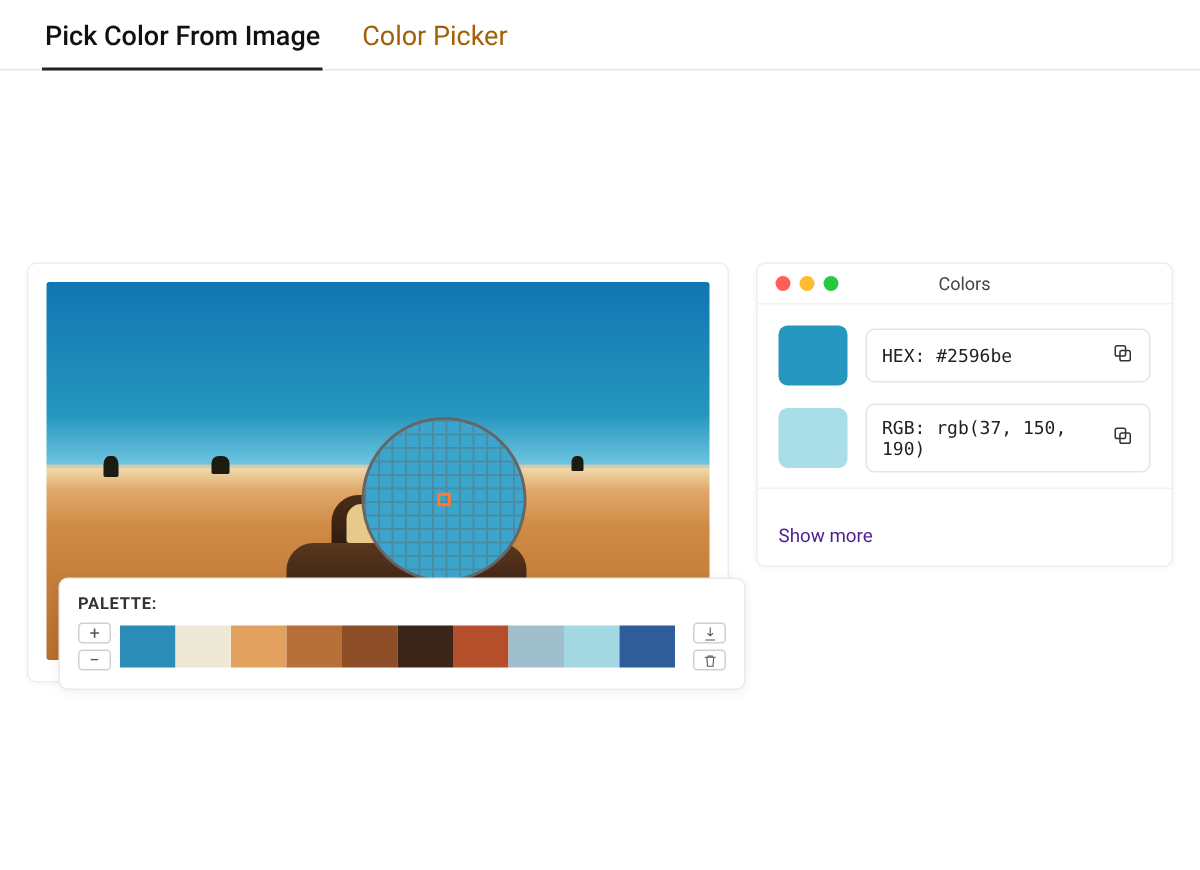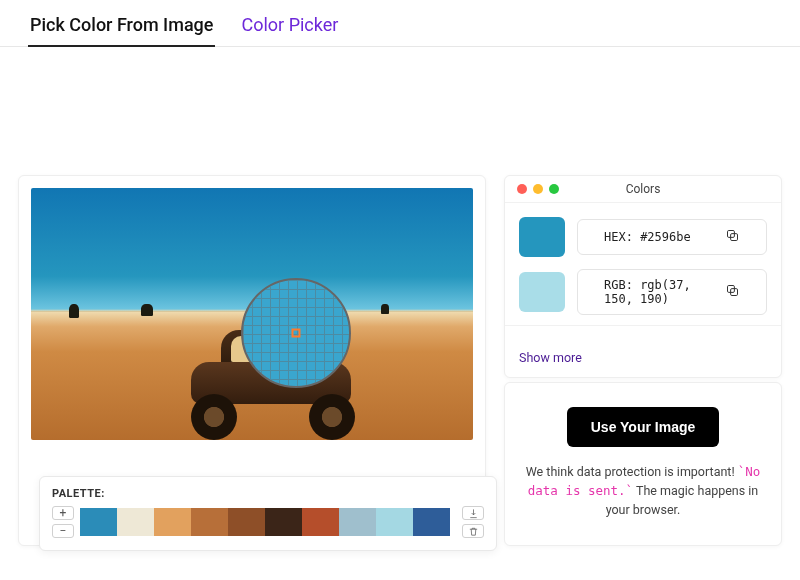--- a/index.html
+++ b/index.html
@@ -12,21 +12,21 @@
   }
   .tabs {
     display: flex;
     gap: 24px;
     padding: 8px 28px 0 28px;
     border-bottom: 1px solid #e7e7e7;
     font-size: 18px;
   }
   .tab {
     padding: 6px 2px 10px 2px;
-    color: #6d28d9;
+    color: #a16207;
     cursor: pointer;
   }
   .tab.active {
     color: #111;
     border-bottom: 2px solid #222;
     margin-bottom: -1px;
     font-weight: 500;
   }
   .main {
     display: flex;
@@ -103,21 +103,21 @@
   .right-col{flex:1;display:flex;flex-direction:column;gap:4px}
   .panel{background:#fff;border:1px solid #eee;border-radius:6px;box-shadow:0 1px 4px rgba(0,0,0,0.04)}
   .titlebar{display:flex;align-items:center;padding:8px 12px;border-bottom:1px solid #f1f1f1;position:relative}
   .traffic{display:flex;gap:6px}
   .dot{width:10px;height:10px;border-radius:50%}
   .dot.r{background:#ff5f57}.dot.y{background:#febc2e}.dot.g{background:#28c840}
   .titlebar .wt{position:absolute;left:50%;transform:translateX(-50%);font-size:12px;color:#444}
   .color-rows{padding:14px 14px 4px 14px;display:flex;flex-direction:column;gap:12px}
   .color-row{display:flex;align-items:center;gap:12px}
   .bigswatch{width:46px;height:40px;border-radius:6px}
-  .valbox{flex:1;display:flex;align-items:center;justify-content:space-between;border:1px solid #e4e4e4;border-radius:6px;padding:8px 26px;font-family:ui-monospace,Menlo,Consolas,monospace;font-size:12px;color:#222}
+  .valbox{flex:1;display:flex;align-items:center;justify-content:space-between;border:1px solid #e4e4e4;border-radius:6px;padding:8px 10px;font-family:ui-monospace,Menlo,Consolas,monospace;font-size:12px;color:#222}
   .copy svg{width:15px;height:15px;stroke:#333;fill:none;stroke-width:1.6}
   .showmore{padding:24px 14px 12px 14px;font-size:12.5px;color:#4c1d95;border-top:1px solid #f1f1f1;margin-top:6px;cursor:pointer}
   .cta-panel{padding:24px 20px 26px 20px;text-align:center}
   .cta-btn{display:inline-block;background:#000;color:#fff;border:none;border-radius:6px;padding:12px 24px;font-size:14px;font-weight:600;cursor:pointer;margin-bottom:16px}
   .cta-text{font-size:12.5px;color:#444;line-height:1.5}
   .cta-text .code{font-family:ui-monospace,Menlo,Consolas,monospace;color:#e536ab}
 </style>
 </head>
 <body>
 
@@ -221,21 +221,15 @@
                     <rect x="4" y="4" width="11" height="11" rx="2"></rect>
                   </svg>
               </span>
             </span>
           </div>
         </div>
       </div>
       <div class="showmore">Show more</div>
     </div>
 
-    <div class="panel cta-panel">
-      <button class="cta-btn">Use Your Image</button>
-      <div class="cta-text">
-        <span>We think data protection is important! </span><span class="code">`No data is sent.`</span><span> The magic happens in your browser.</span>
-      </div>
-    </div>
   </div>
 
 </div>
 
 </body></html>

